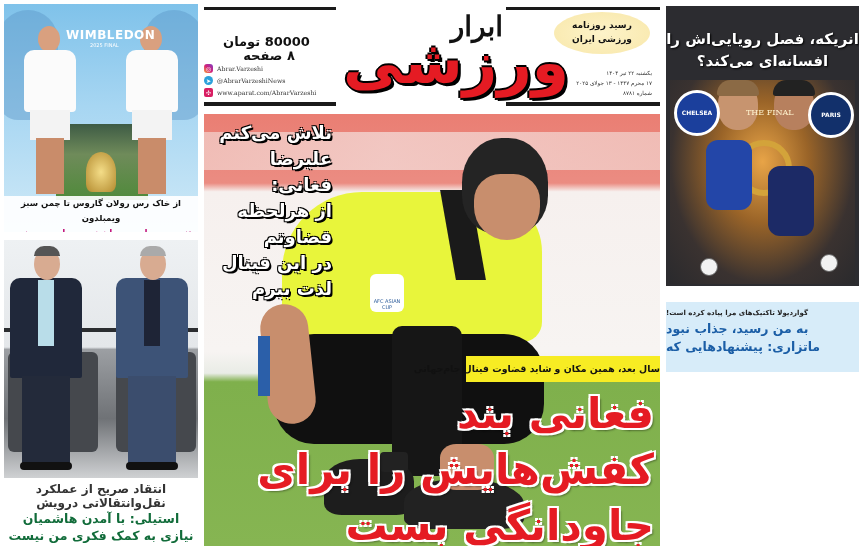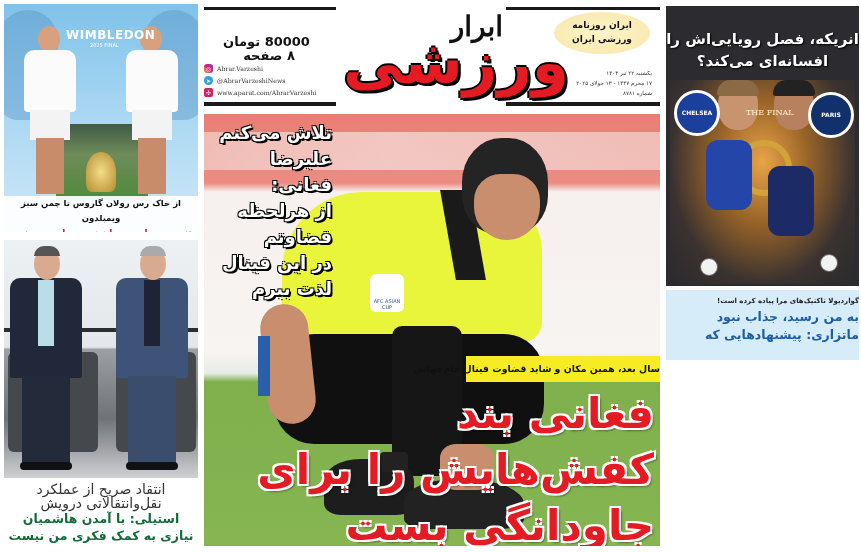--- a/index.html
+++ b/index.html
@@ -70,21 +70,21 @@
   .man.m1 .pants { background: #232a3a; }
   .man.m2 { left: 112px; }
   .man.m2 .jacket { background: #3d5377; }
   .man.m2 .shirt { background: #1e2436; }
   .man.m2 .pants { background: #3b4d6d; }
 
   .estili-box {
     position: absolute; left: 4px; top: 482px; width: 194px; height: 66px; text-align: center; direction: rtl;
     background: #fff;
   }
-  .estili-box .kicker { font-size: 14px; color: #333; line-height: 14px; font-weight: normal; }
+  .estili-box .kicker { font-size: 12px; color: #333; line-height: 14px; font-weight: bold; }
   .estili-box .hl { font-size: 12.5px; color: #116c3a; font-weight: bold; line-height: 17px; }
 
   
   .masthead { position: absolute; left: 204px; top: 0; width: 456px; height: 114px; background: #fff; }
   .masthead .topline { position: absolute; left: 0; top: 7px; width: 456px; height: 3px; background: #1a1a1a; }
   .masthead .bottomline { position: absolute; left: 0; top: 102px; width: 456px; height: 4px; background: #1a1a1a; }
   .masthead .gap { position: absolute; left: 132px; top: 2px; width: 170px; height: 110px; background: #fff; }
   .mh-pages { position: absolute; left: 20px; top: 10px; width: 90px; text-align: center; direction: rtl; font-weight: bold; font-size: 13px; color: #111; line-height: 20px; margin-top: 36px; }
   .mh-price { position: absolute; left: 10px; top: 32px; width: 105px; text-align: center; direction: rtl; font-weight: bold; font-size: 13px; color: #111; line-height: 20px; }
   .social { position: absolute; left: 0; top: 62px; width: 140px; }
@@ -164,21 +164,21 @@
   .cwc-hair.h2 { left: 103px; top: 0; background: #222; }
   .final-txt { position: absolute; left: 76px; top: 28px; font-size: 8px; color: #fff4d0; font-family: "DejaVu Serif", serif; }
   .kit { position: absolute; width: 46px; height: 70px; border-radius: 12px; }
   .kit.k1 { left: 36px; top: 60px; background: #2346a8; }
   .kit.k2 { left: 98px; top: 86px; background: #1c2a66; }
   .cwc-ring { position: absolute; left: 66px; top: 60px; width: 56px; height: 56px; border-radius: 50%; border: 6px solid #d3a33a; }
   .ball { position: absolute; width: 18px; height: 18px; border-radius: 50%; background: #f2f2f2; border: 1px solid #666; }
   .ball.b1 { left: 30px; top: 178px; }
   .ball.b2 { left: 150px; top: 174px; }
 
-  .maresca-box { position: absolute; left: 2px; top: 290px; width: 193px; height: 70px; background: #d7ecf9; direction: rtl; text-align: right; }
+  .maresca-box { position: absolute; left: 2px; top: 302px; width: 193px; height: 70px; background: #d7ecf9; direction: rtl; text-align: left; }
   .maresca-box .kicker { font-size: 7px; color: #222; font-weight: bold; line-height: 14px; padding-top: 4px; }
   .maresca-box .hl { font-size: 12.5px; color: #1b5ea6; font-weight: bold; line-height: 18px; }
 </style>
 </head>
 <body>
 
 <div class="left-col">
   <div class="wimbledon">
     <div class="ghost-left"></div>
     <div class="ghost-right"></div>
@@ -255,21 +255,21 @@
       <span>www.aparat.com/AbrarVarzeshi</span>
     </div>
   </div>
 
   <div class="logo">
     <div class="abrar">ابرار</div>
     <div class="varzeshi">ورزشی</div>
   </div>
 
   <div class="mh-badge">
-    <div>ایران روزنامه</div>
+    <div>رسید روزنامه</div>
     <div>ورزشی ایران</div>
   </div>
 
   <div class="mh-date">
     <div>یکشنبه ۲۲ تیر ۱۴۰۴</div>
     <div>۱۷ محرم ۱۴۴۷ - ۱۳ جولای ۲۰۲۵</div>
     <div>شماره ۸۷۸۱</div>
   </div>
 </div>
 

